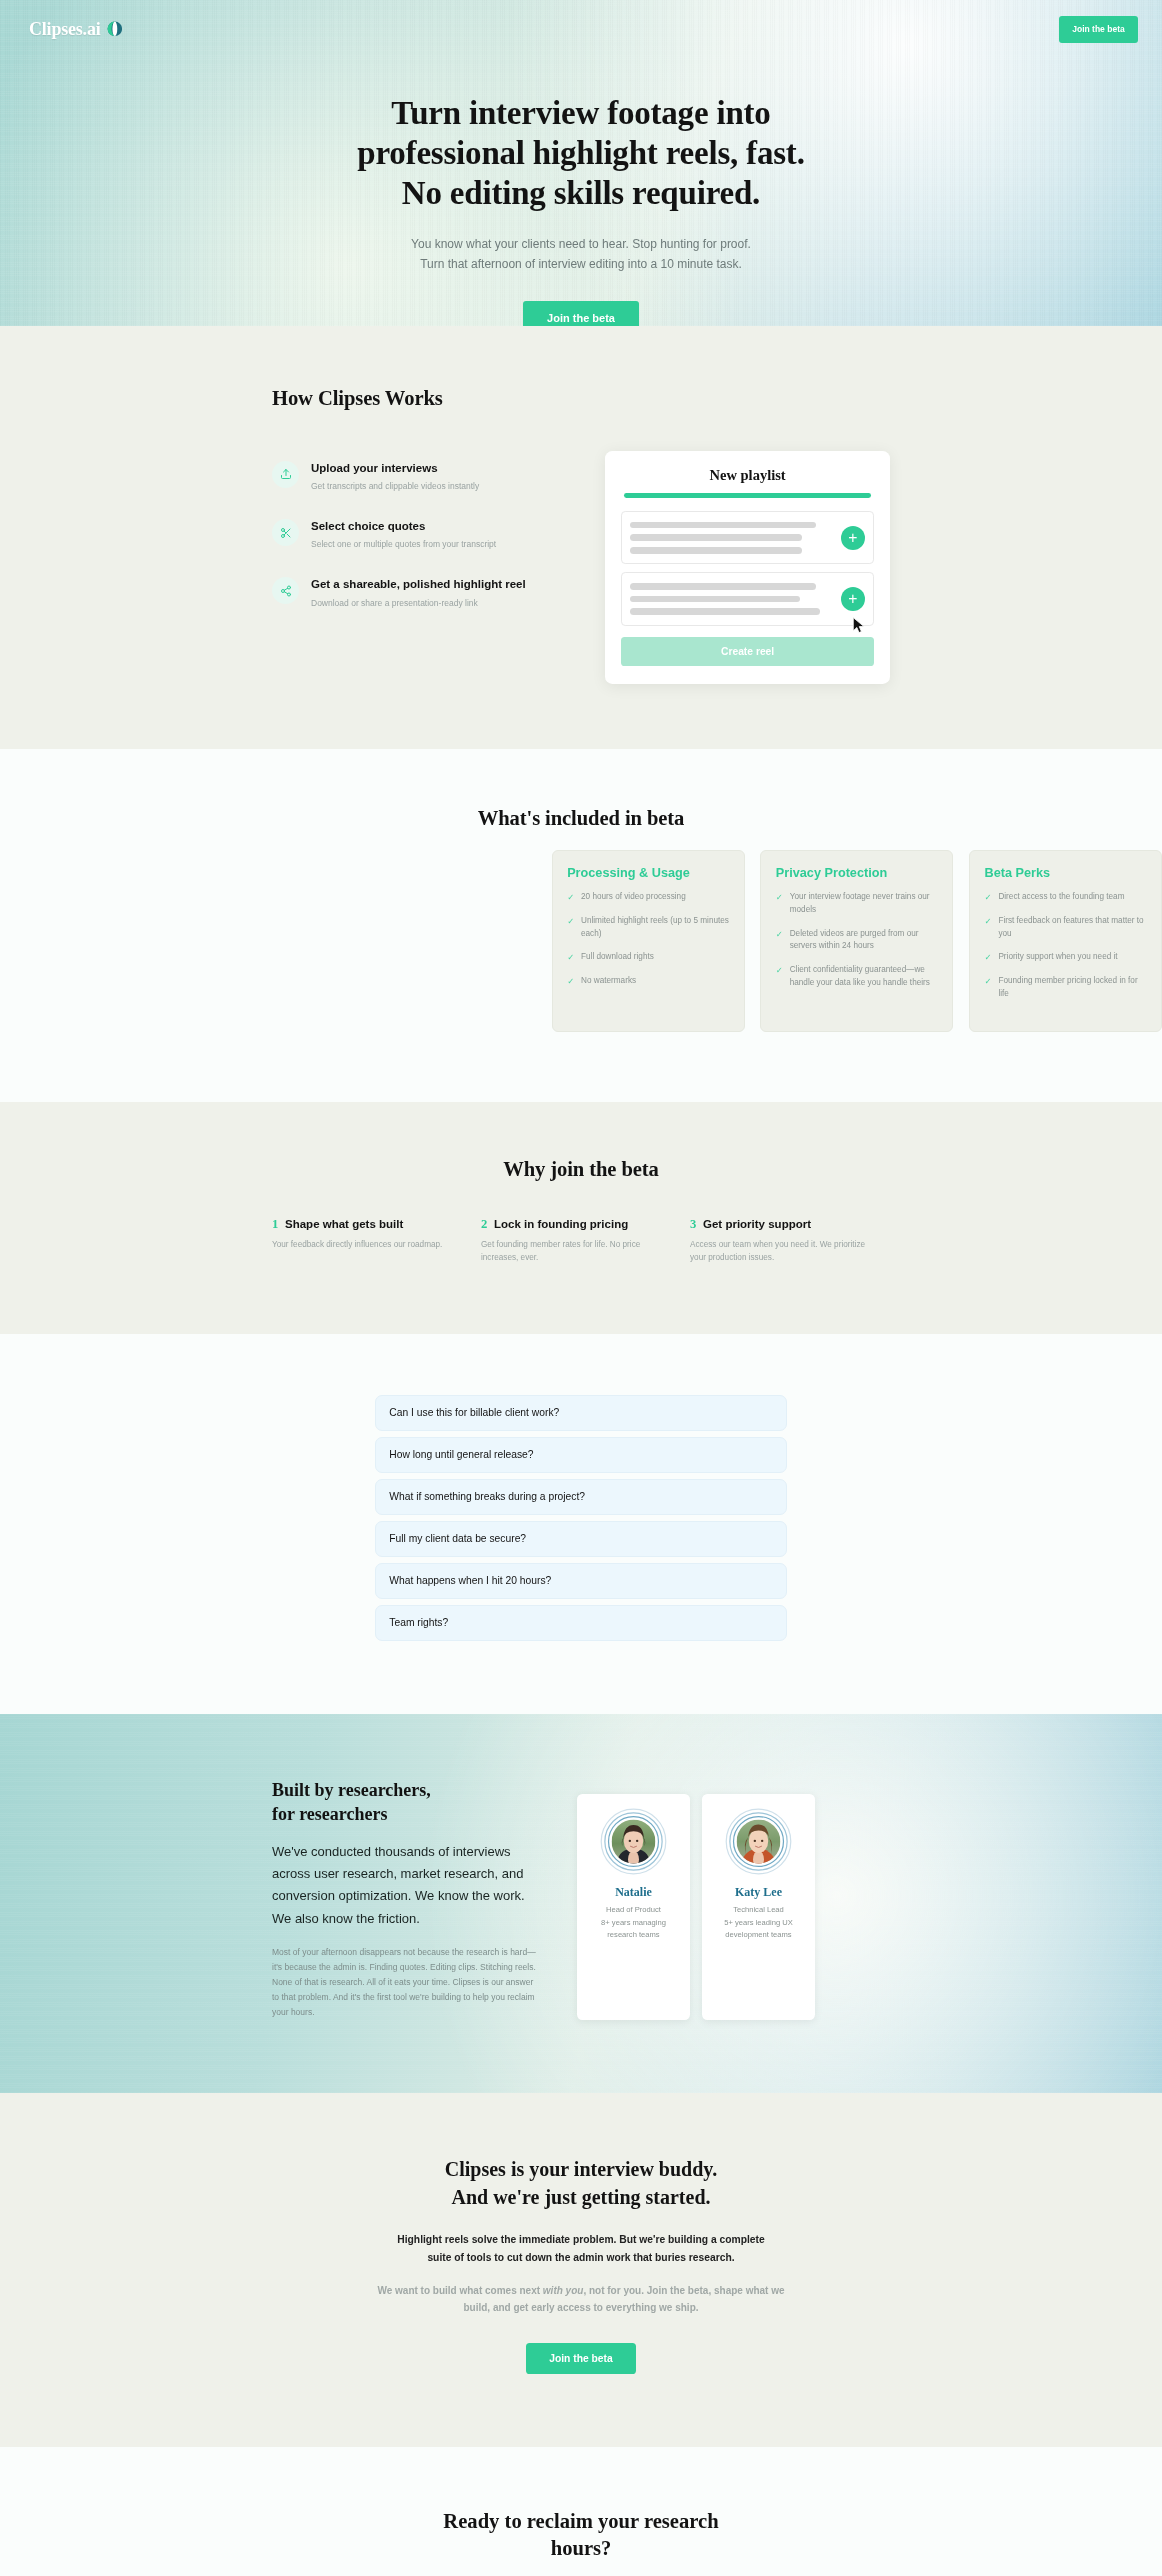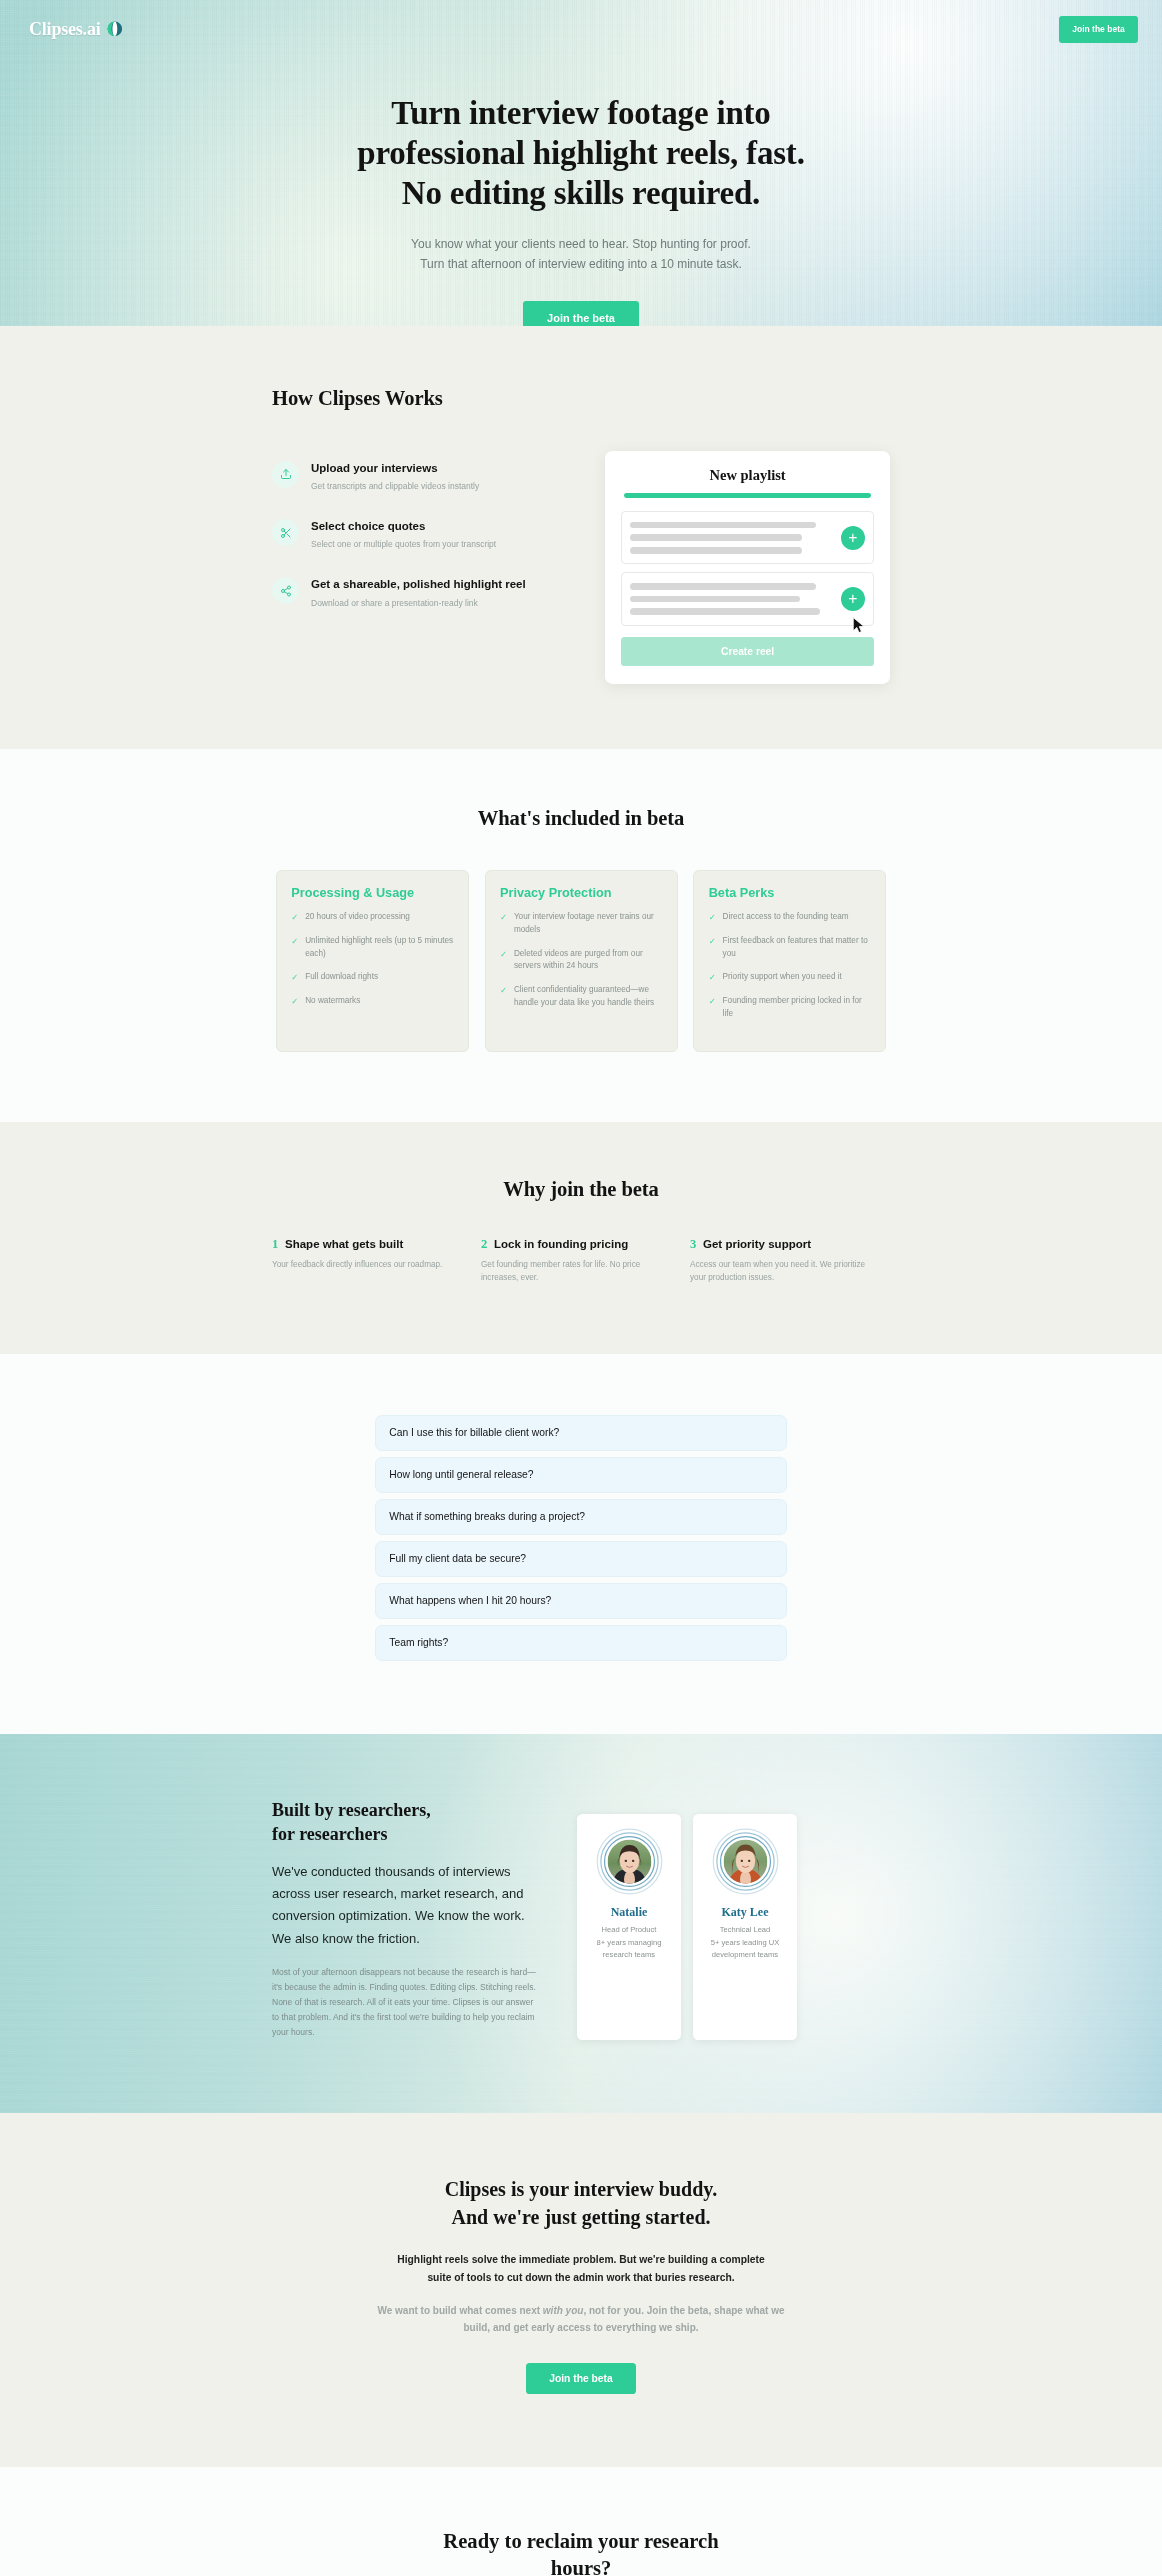--- a/index.html
+++ b/index.html
@@ -141,21 +141,21 @@
   }
   .pl-cta {
     background: #a9e6cf; color: #ffffff; border: none; width: 100%;
     font-family: "Liberation Sans", sans-serif;
     font-size: 10.3px; font-weight: 600; padding: 9px 0;
     border-radius: 3.6px; margin-top: 3px; cursor: pointer;
   }
   .pl-cursor { position: absolute; margin-left: 231px; margin-top: -17px; }
 
   
-  .beta-grid { display: flex; gap: 15.7px; margin-top: 40px; justify-content: center; border-radius: 26px; }
+  .beta-grid { display: flex; gap: 15.7px; margin-top: 20px; justify-content: flex-end; border-radius: 26px; }
   .beta-card {
     width: 193px; background: #eef0e9; border: 0.6px solid #e5e8df;
     border-radius: 6px; padding: 15.7px 14.5px 18px; min-height: 182px;
   }
   .beta-card-title { color: #2ecc96; font-size: 12.7px; font-weight: 700; }
   .beta-li { display: flex; gap: 6px; margin-top: 11px; }
   .beta-li-check { color: #4dd4a4; font-size: 8.5px; line-height: 1.5; flex: 0 0 7.9px; }
   .beta-li-text { font-size: 8.2px; line-height: 1.55; color: #8b9391; }
 
   
@@ -181,21 +181,21 @@
   .built-wrap { position: relative; z-index: 3; display: flex; gap: 39px; width: 618px; margin: 0 auto; }
   .built-left { width: 266px; }
   .built-h2 {
     font-family: "Liberation Serif", serif; font-weight: bold;
     font-size: 18px; line-height: 1.32; color: #121212;
   }
   .built-lead { font-size: 13px; line-height: 1.72; color: #192422; margin-top: 14.5px; }
   .built-body { font-size: 8.5px; line-height: 1.78; color: #7d8d8b; margin-top: 14.5px; }
   .people { display: flex; gap: 12px; padding-top: 15.7px; }
   .person {
-    width: 104px; background: #fff; border-radius: 5.4px; padding: 13.3px 8.5px 15.7px;
+    width: 113px; background: #fff; border-radius: 5.4px; padding: 13.3px 8.5px 15.7px;
     text-align: center; box-shadow: 0 1.8px 8.5px rgba(0,0,0,0.07);
   }
   .person-ring { width: 67px; height: 67px; margin: 0 auto 8.5px; }
   .person-name {
     font-family: "Liberation Serif", serif; font-weight: bold;
     font-size: 12px; color: #1e6e8c;
   }
   .person-role { font-size: 7.6px; color: #8b9391; line-height: 1.62; margin-top: 4.2px; }
 
   

